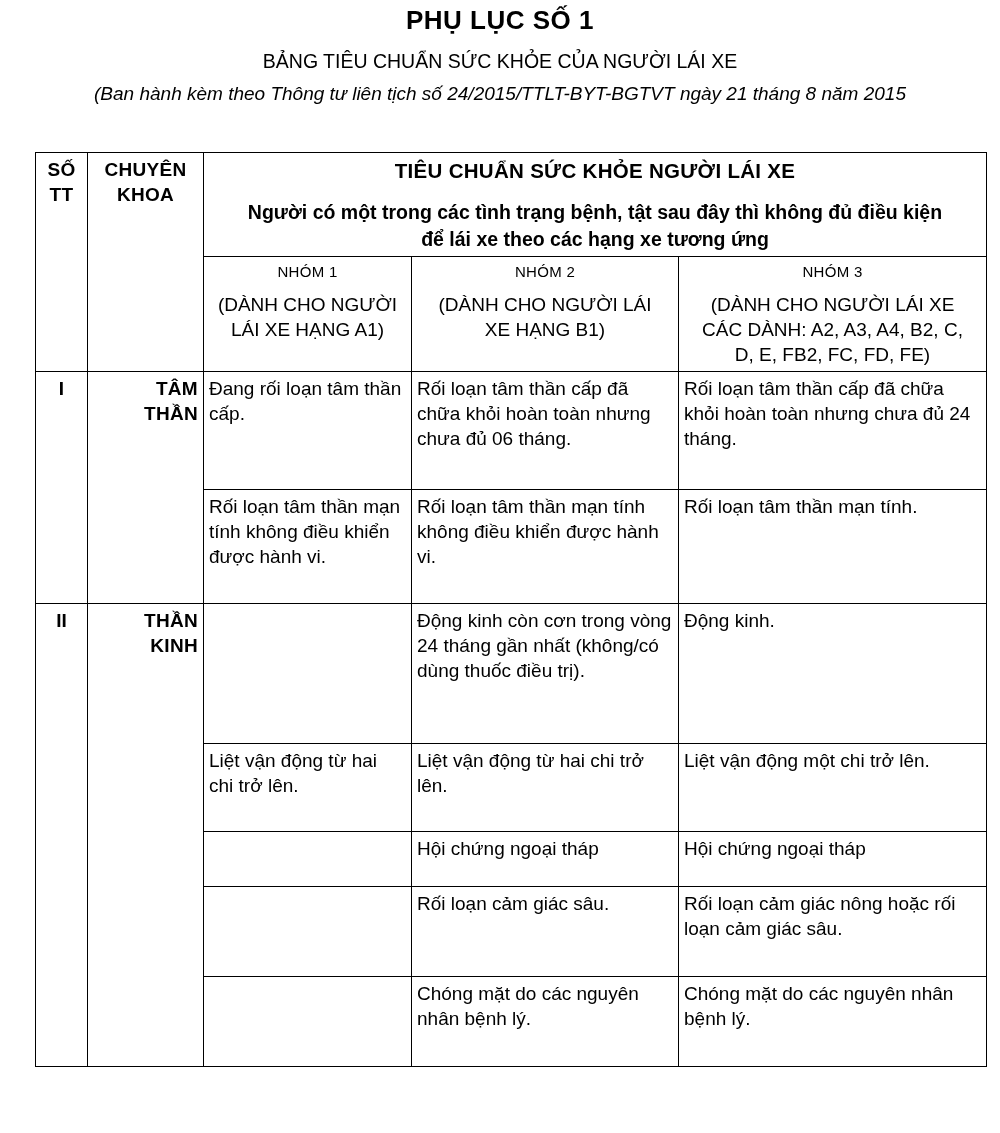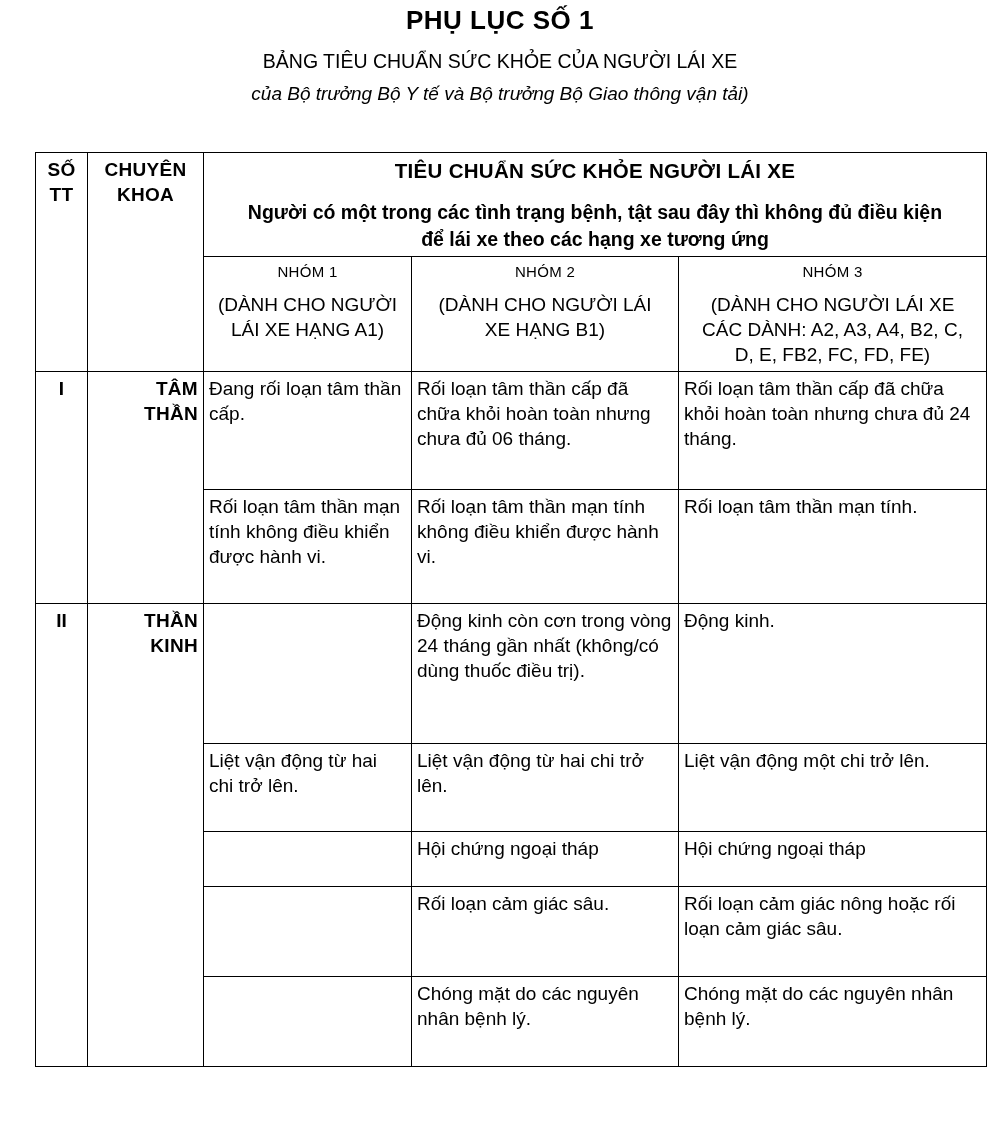--- a/index.html
+++ b/index.html
@@ -144,21 +144,21 @@
 </style>
 </head>
 <body>
 
 <div class="page">
 
   <div class="doc-heading">
     <div class="doc-title">PHỤ LỤC SỐ 1</div>
     <div class="doc-subtitle">BẢNG TIÊU CHUẨN SỨC KHỎE CỦA NGƯỜI LÁI XE</div>
     <div class="doc-issue">
-      <span class="line">của Bộ trưởng Bộ Y tế và Bộ trưởng Bộ Giao thông vận tải)</span>
+      <span class="line">(Ban hành kèm theo Thông tư liên tịch số 24/2015/TTLT-BYT-BGTVT ngày 21 tháng 8 năm 2015</span>
     </div>
   </div>
 
   <div class="table-wrap">
     <table class="std">
       <colgroup>
         <col class="c-num">
         <col class="c-spec">
         <col class="c-g1">
         <col class="c-g2">

